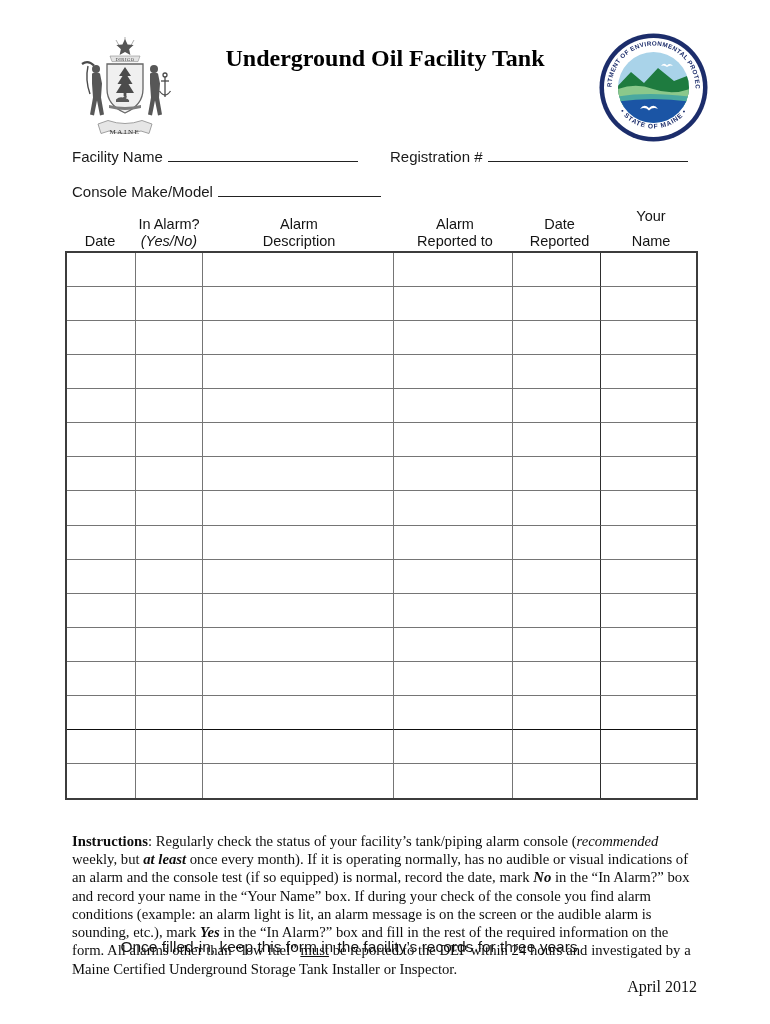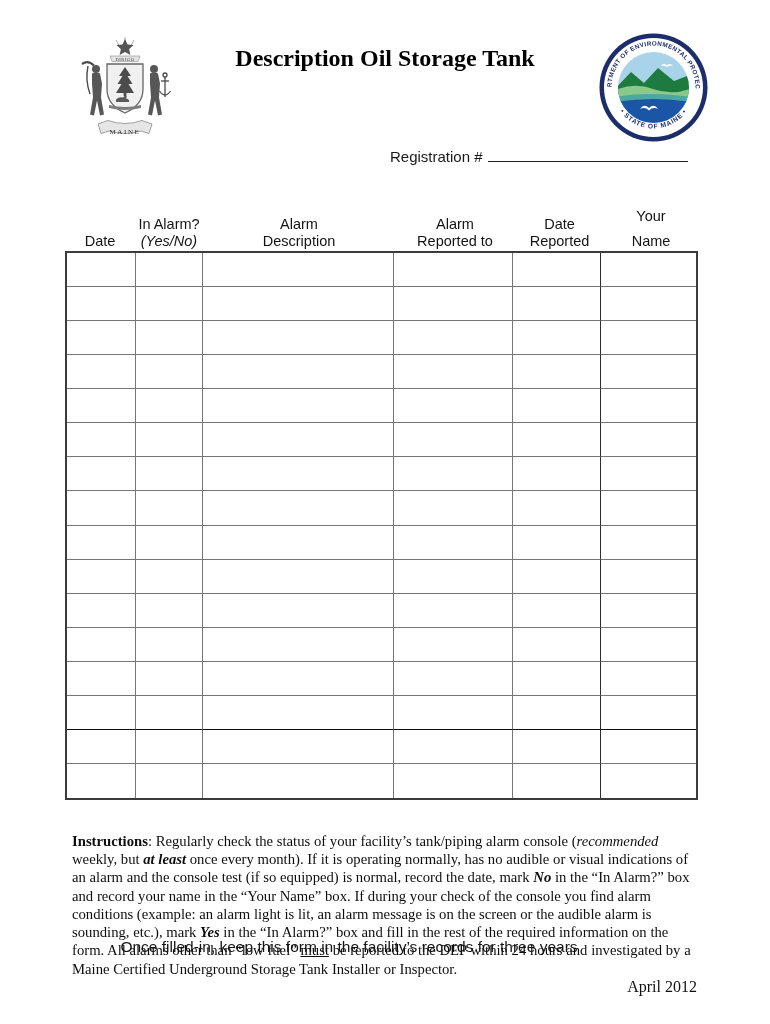--- a/index.html
+++ b/index.html
@@ -85,21 +85,21 @@
       <circle cx="91" cy="39" r="2"></circle>
       <line x1="91" y1="41" x2="91" y2="61"></line>
       <line x1="87" y1="45" x2="95" y2="45"></line>
       <path d="M85.5,55 q5.5,8 11,0"></path>
     </g>
     <path d="M24,88 l10,-3.5 q17,6 34,0 l10,3.5 -3,9.5 -8,-2.5 q-16,5 -32,0 l-8,2.5 z" fill="#e6e6e6" stroke="#8a8a8a" stroke-width="0.8"></path>
     <text x="51" y="97.5" font-size="7" text-anchor="middle" fill="#2e2e2e" letter-spacing="1.6" font-family="Liberation Serif,serif">MAINE</text>
   </svg>
 
   <div class="title">
-    <div>Description Oil Storage Tank</div>
+    <div>Underground Oil Facility Tank</div>
   </div>
 
   <svg class="dep" width="113" height="113" viewBox="0 0 113 113">
     <circle cx="56.5" cy="56.5" r="54" fill="#1c2d6b"></circle>
     <circle cx="56.5" cy="56.5" r="49.5" fill="#ffffff"></circle>
     <circle cx="56.5" cy="56.5" r="35.5" fill="#a9d3e9"></circle>
     <clipPath id="depScene">
         <circle cx="56.5" cy="56.5" r="35.5"></circle>
       </clipPath>
     <g clip-path="url(#depScene)">
@@ -113,22 +113,28 @@
     <path id="depArcTop" d="M 14.5,56.5 A 42,42 0 0 1 98.5,56.5" fill="none"></path>
     <text font-size="6.3" font-weight="bold" fill="#1c2d6b" letter-spacing="0.4">
       <textPath href="#depArcTop" startOffset="50%" text-anchor="middle">DEPARTMENT OF ENVIRONMENTAL PROTECTION</textPath>
     </text>
     <path id="depArcBottom" d="M 21,77 A 41,41 0 0 0 92,77" fill="none"></path>
     <text font-size="6.6" font-weight="bold" fill="#1c2d6b" letter-spacing="0.8">
       <textPath href="#depArcBottom" startOffset="50%" text-anchor="middle">• STATE OF MAINE •</textPath>
     </text>
   </svg>
 
+  <div class="field f-facility">
+    <span>Facility Name</span><span class="blank-line bl-facility"></span>
+  </div>
   <div class="field f-registration">
     <span>Registration #</span><span class="blank-line bl-registration"></span>
+  </div>
+  <div class="field f-console">
+    <span>Console Make/Model</span><span class="blank-line bl-console"></span>
   </div>
 
   <div class="thead">
     <div class="th c0">
       <span></span>
       <span>Date</span>
     </div>
     <div class="th c1">
       <span>In Alarm?</span>
       <span class="italic">(Yes/No)</span>

